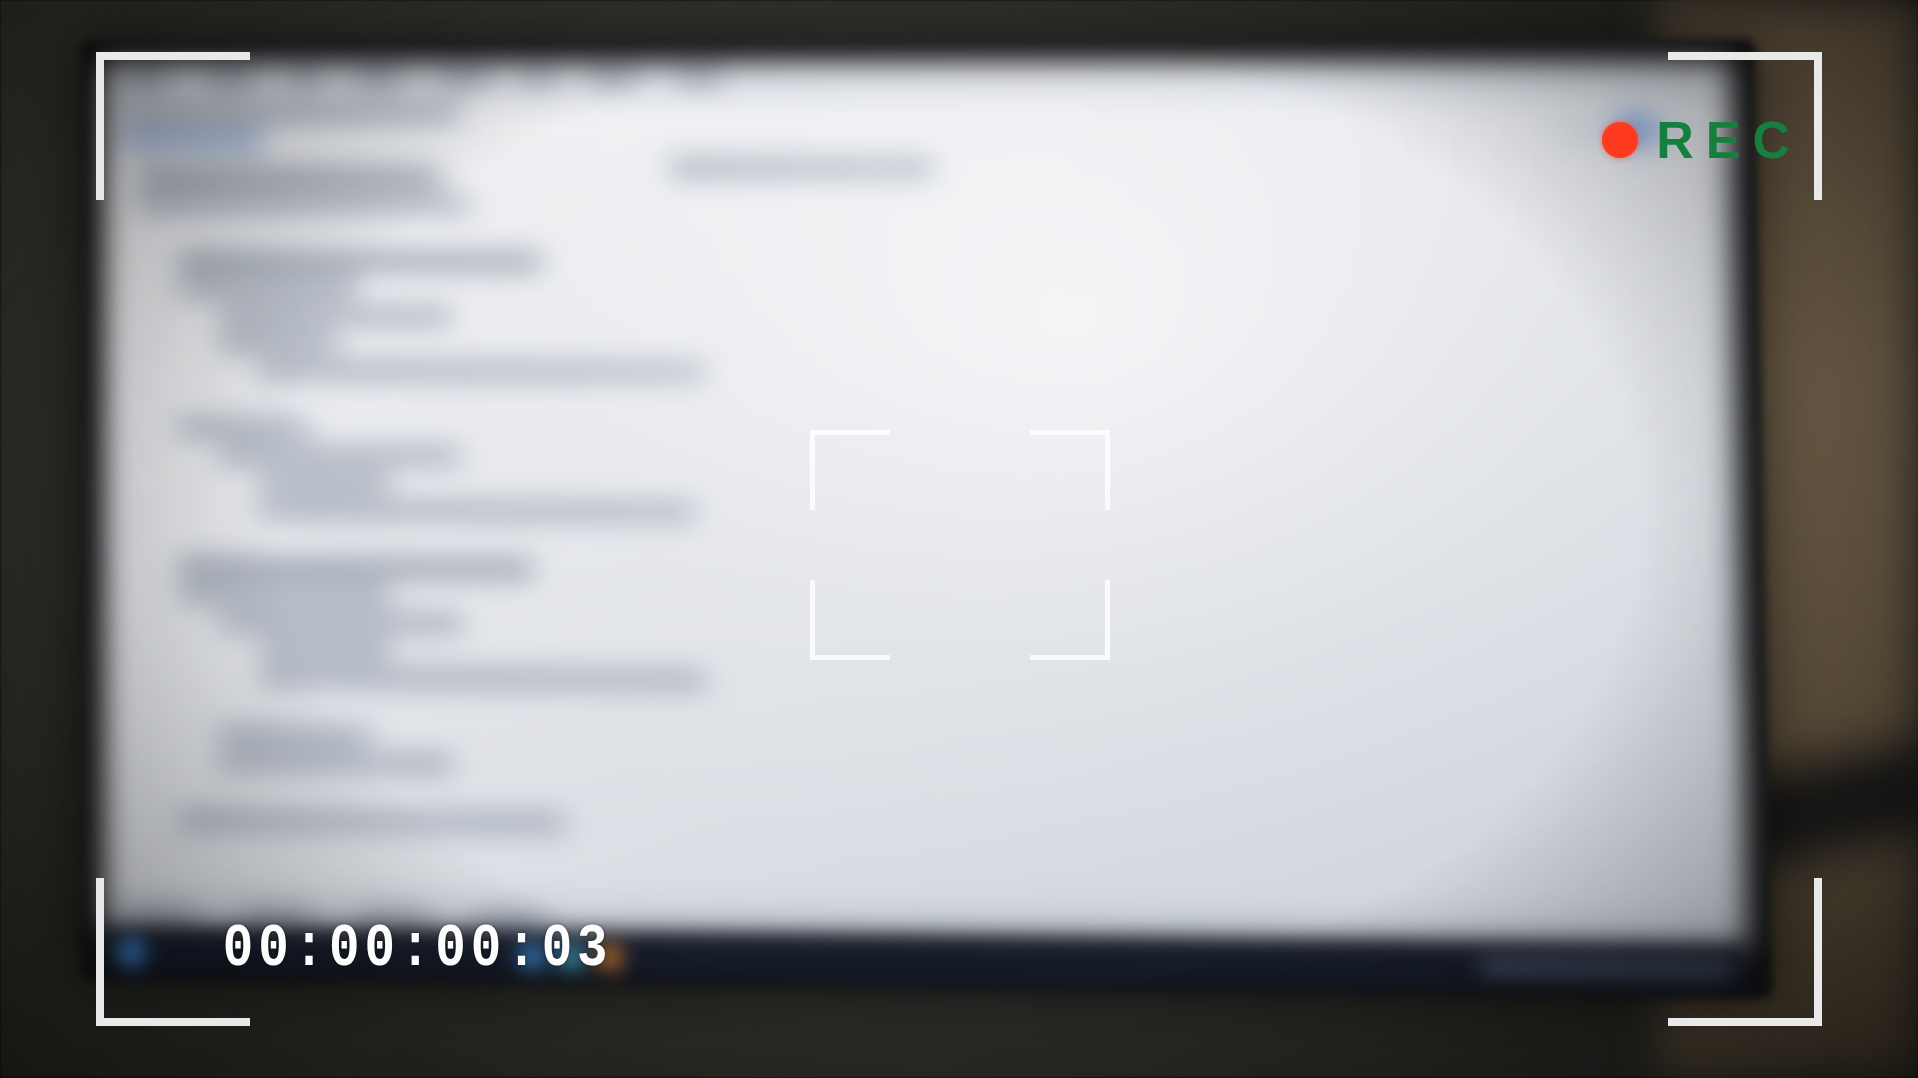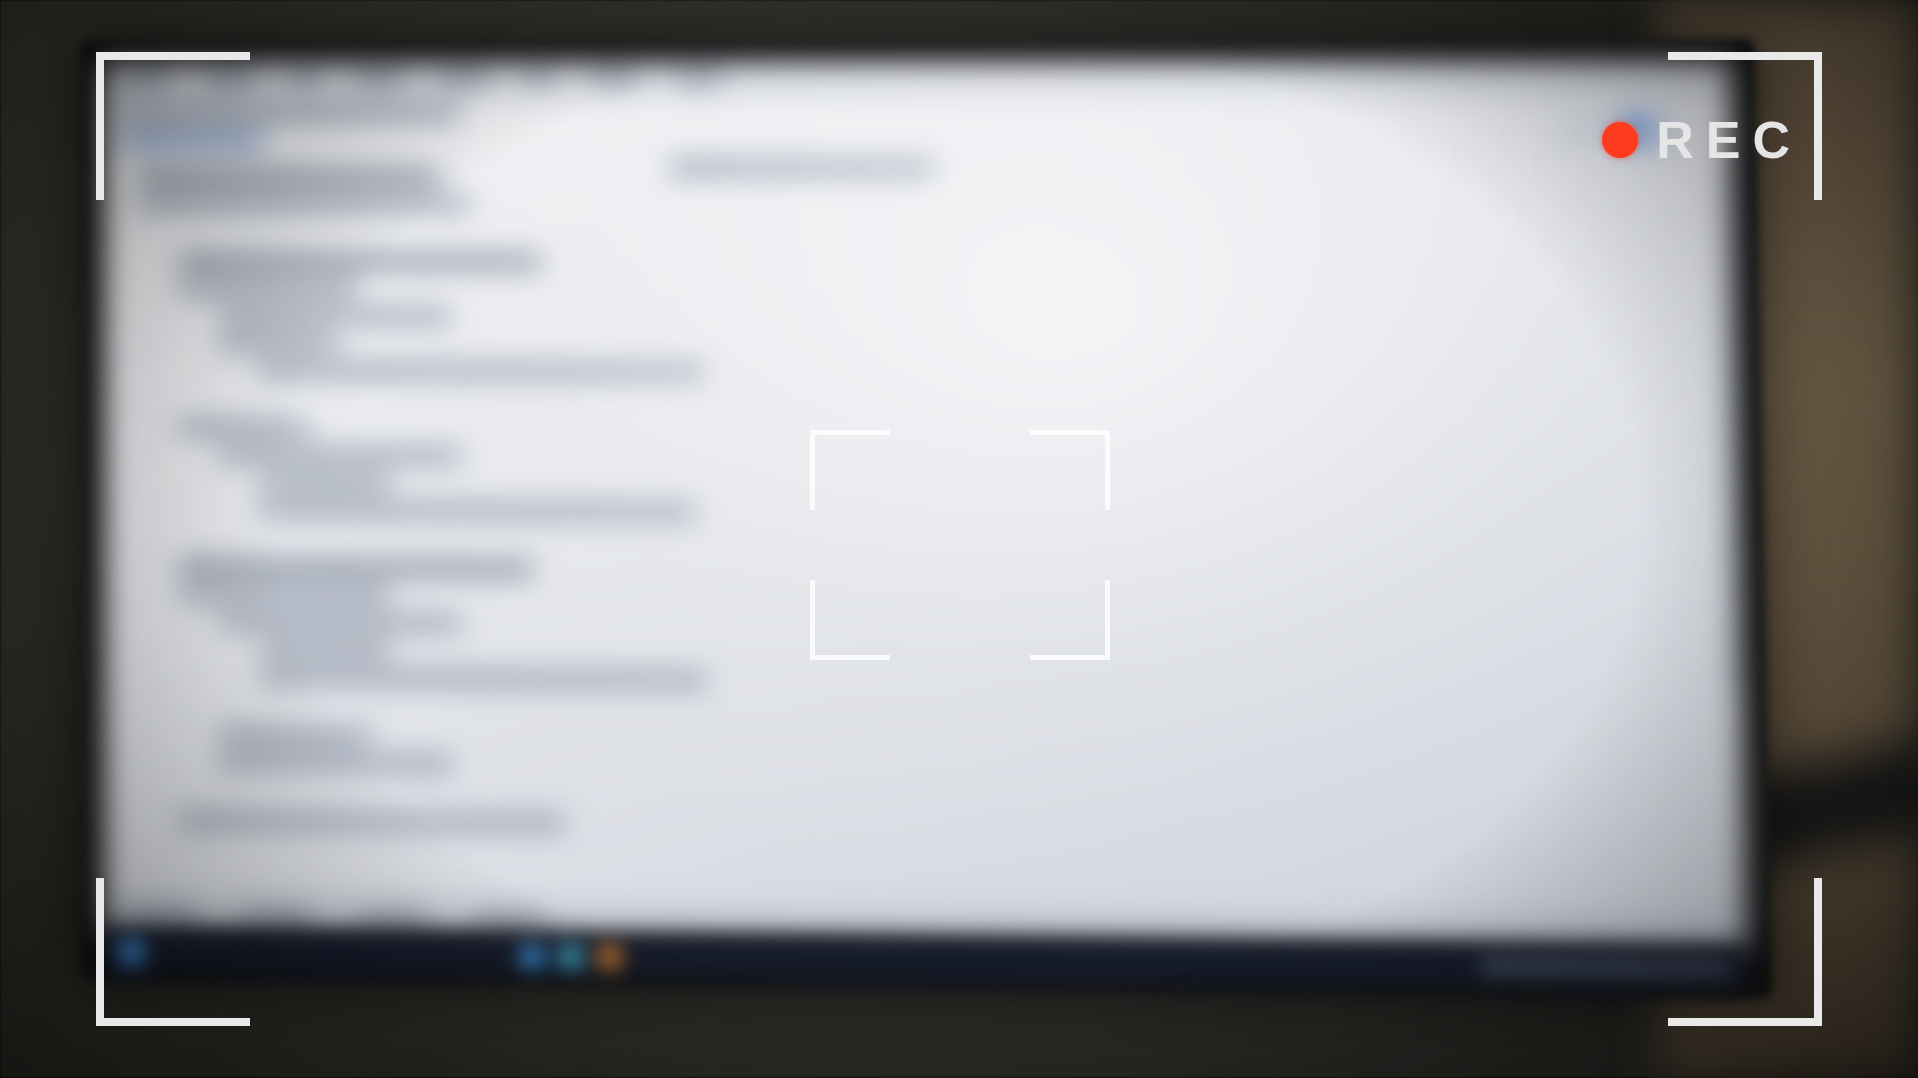--- a/index.html
+++ b/index.html
@@ -272,21 +272,21 @@
     box-shadow: 0 0 6px rgba(255,59,31,0.6);
     animation: blink 1.4s infinite;
   }
   @keyframes blink {
     0%,55% { opacity: 1; }
     56%,100% { opacity: 0.3; }
   }
   .rec-text {
     font-family: "Arial Black", Impact, sans-serif;
     font-weight: 900;
-    color: #e5e5e5;
+    color: #15803d;
     font-size: 52px;
     letter-spacing: 12px;
   }
 
   .timecode {
     position: absolute;
     left: 180px;
     bottom: 94px;
     font-family: "DS-Digital", "Courier New", monospace;
     color: #fdfdfd;
@@ -371,13 +371,16 @@
     <div class="fc tr"></div>
     <div class="fc bl"></div>
     <div class="fc br"></div>
   </div>
 
   <div class="rec">
     <div class="rec-dot"></div>
     <div class="rec-text">REC</div>
   </div>
 
+  <div class="timecode">
+    <span>00:00:00:03</span>
+  </div>
 </div>
 
 </body></html>

